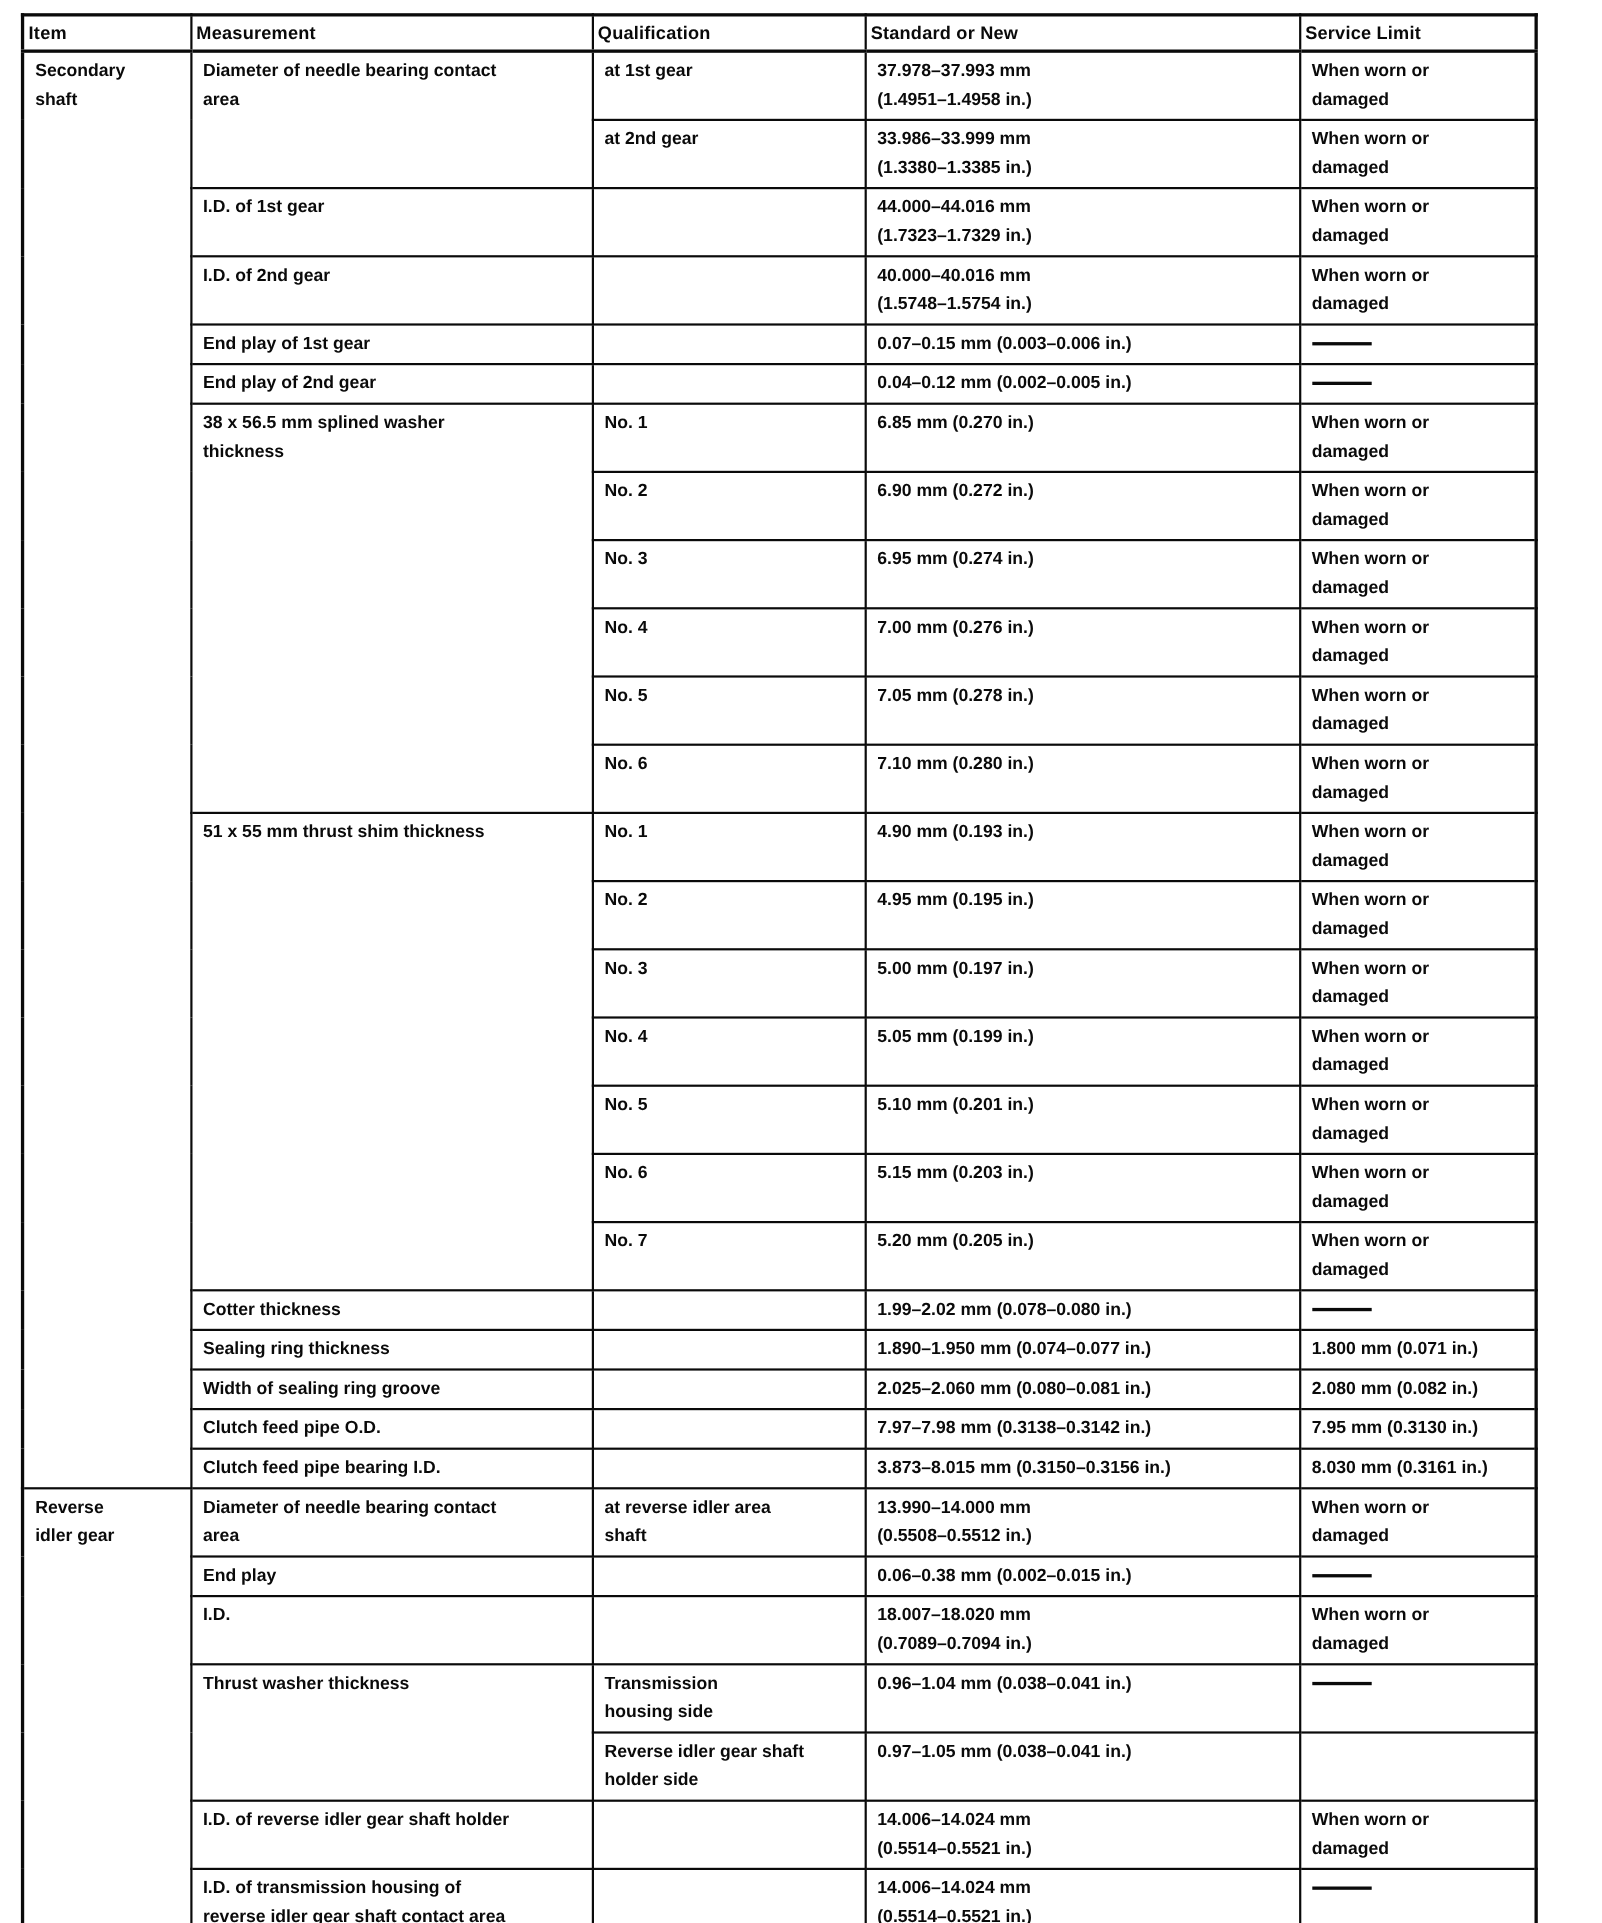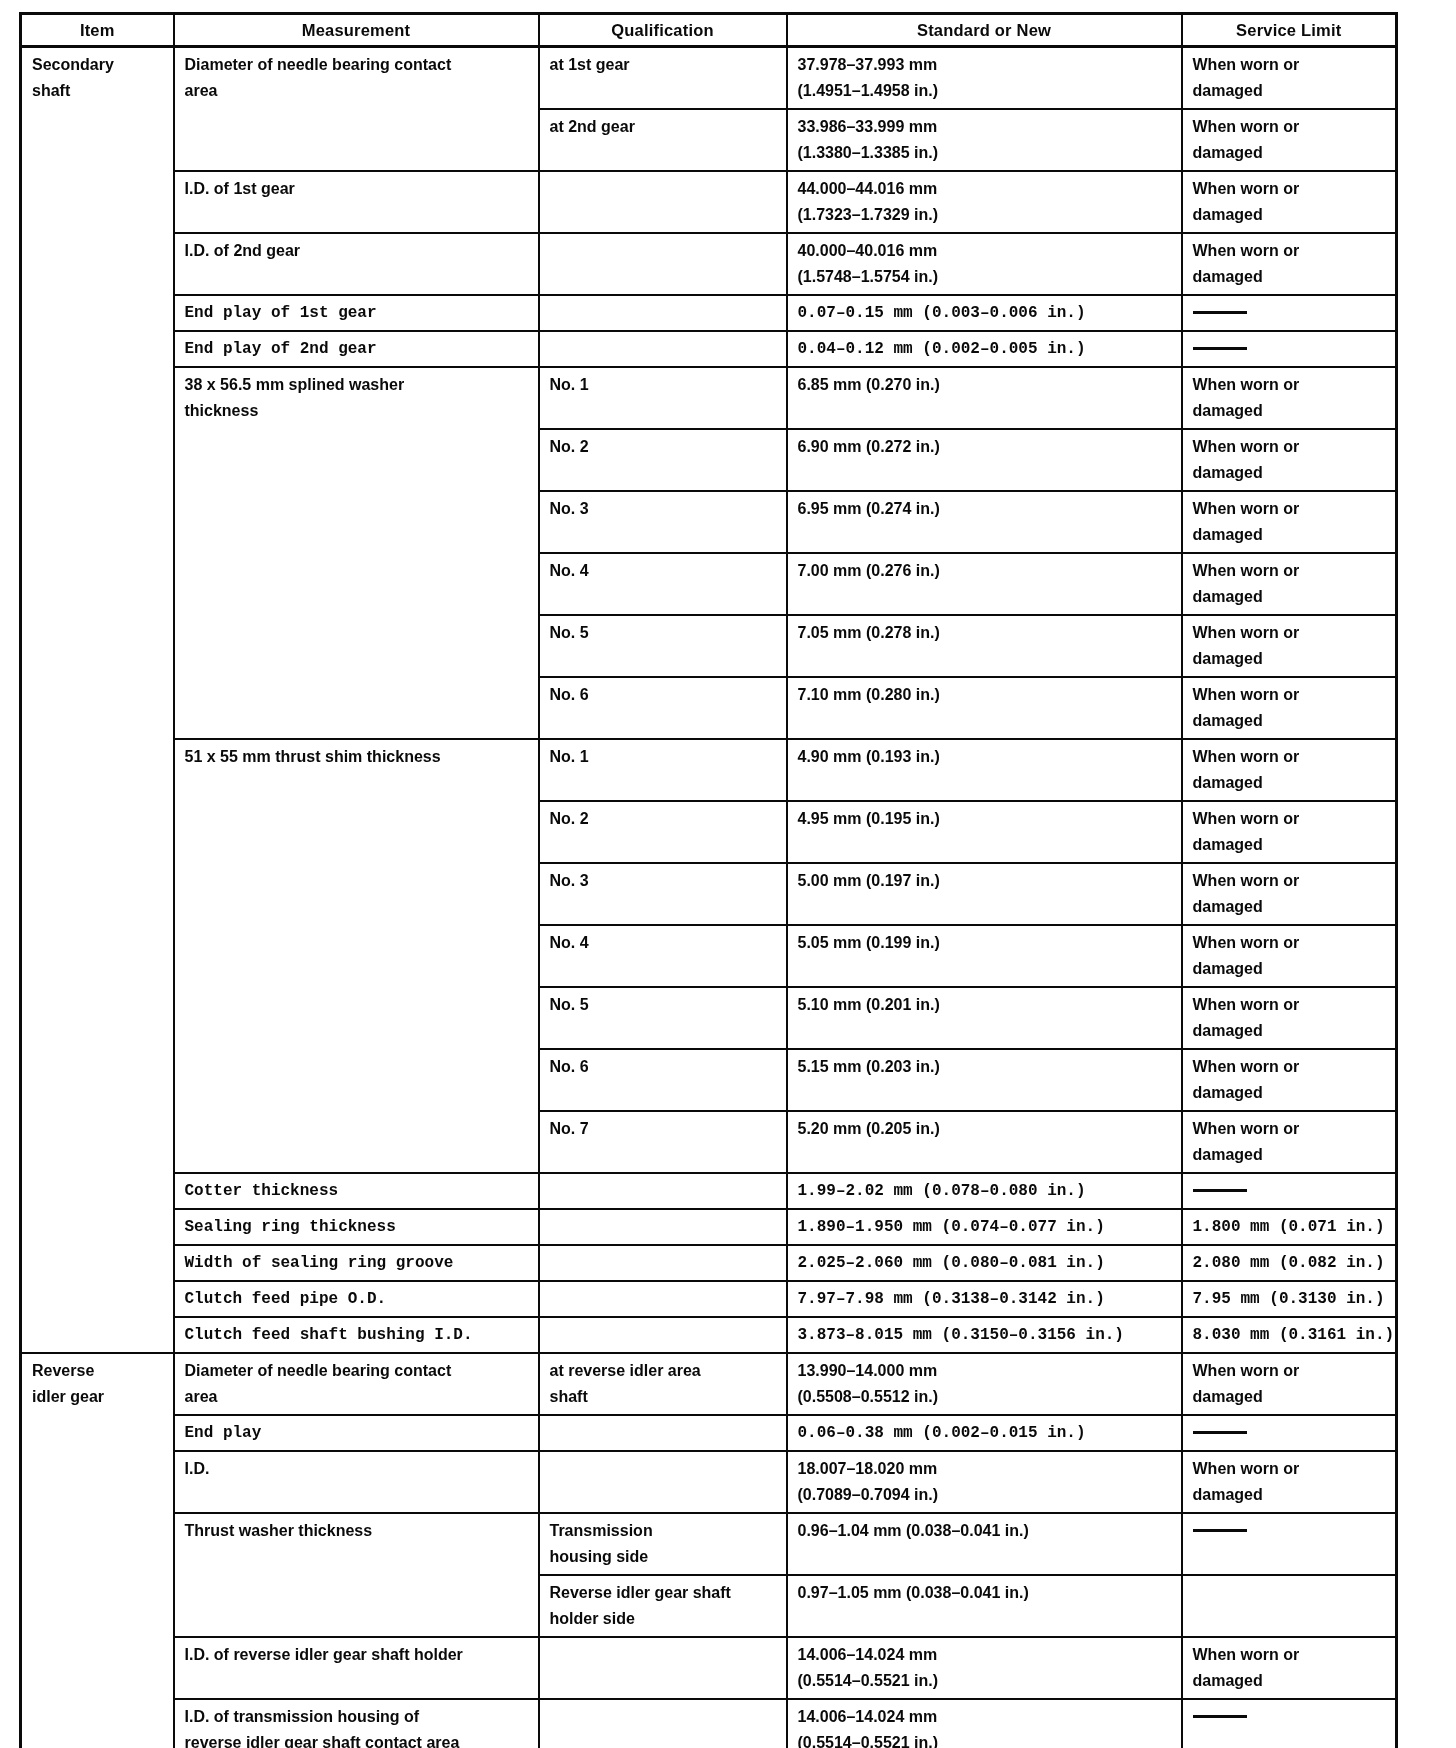--- a/index.html
+++ b/index.html
@@ -27,28 +27,28 @@
     color: #0a0a0a;
     font-weight: bold;
     font-size: 16px;
     line-height: 26px;
     padding: 4px 8px 4px 10px;
     overflow: hidden;
   }
   table.spec-table { border: 3px solid #0a0a0a; }
   table.spec-table thead th {
     border-bottom: 3px solid #0a0a0a;
-    text-align: center;
+    text-align: left;
     height: 30px;
     padding: 2px 4px;
     font-size: 16.5px;
     letter-spacing: 0.2px;
   }
   tr.row-tall  { height: 61px; margin-top: 44px; }
-  tr.row-short { height: 35px; font-family: Liberation Mono, monospace; }
+  tr.row-short { height: 35px; }
   .ln { white-space: nowrap; }
   .dashbar {
     width: 54px;
     height: 0;
     border-top: 3px solid #0a0a0a;
     margin-top: 11px;
   }
 </style>
 </head>
 <body>
@@ -364,21 +364,21 @@
           <td></td>
           <td>
             <div class="ln">7.97–7.98 mm (0.3138–0.3142 in.)</div>
           </td>
           <td>
             <div class="ln">7.95 mm (0.3130 in.)</div>
           </td>
         </tr>
         <tr class="row-short">
           <td>
-            <div class="ln">Clutch feed shaft bushing I.D.</div>
+            <div class="ln">Clutch feed pipe bearing I.D.</div>
           </td>
           <td></td>
           <td>
             <div class="ln">3.873–8.015 mm (0.3150–0.3156 in.)</div>
           </td>
           <td>
             <div class="ln">8.030 mm (0.3161 in.)</div>
           </td>
         </tr>
         <tr class="row-tall">

